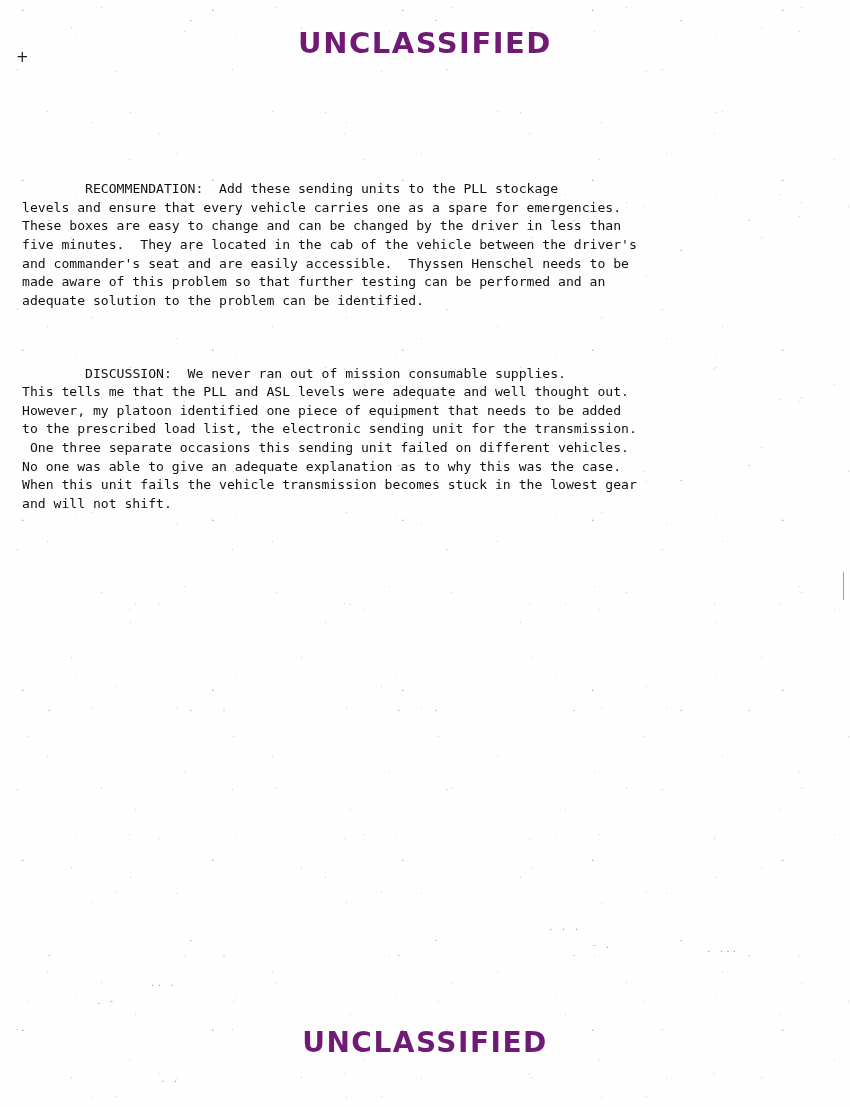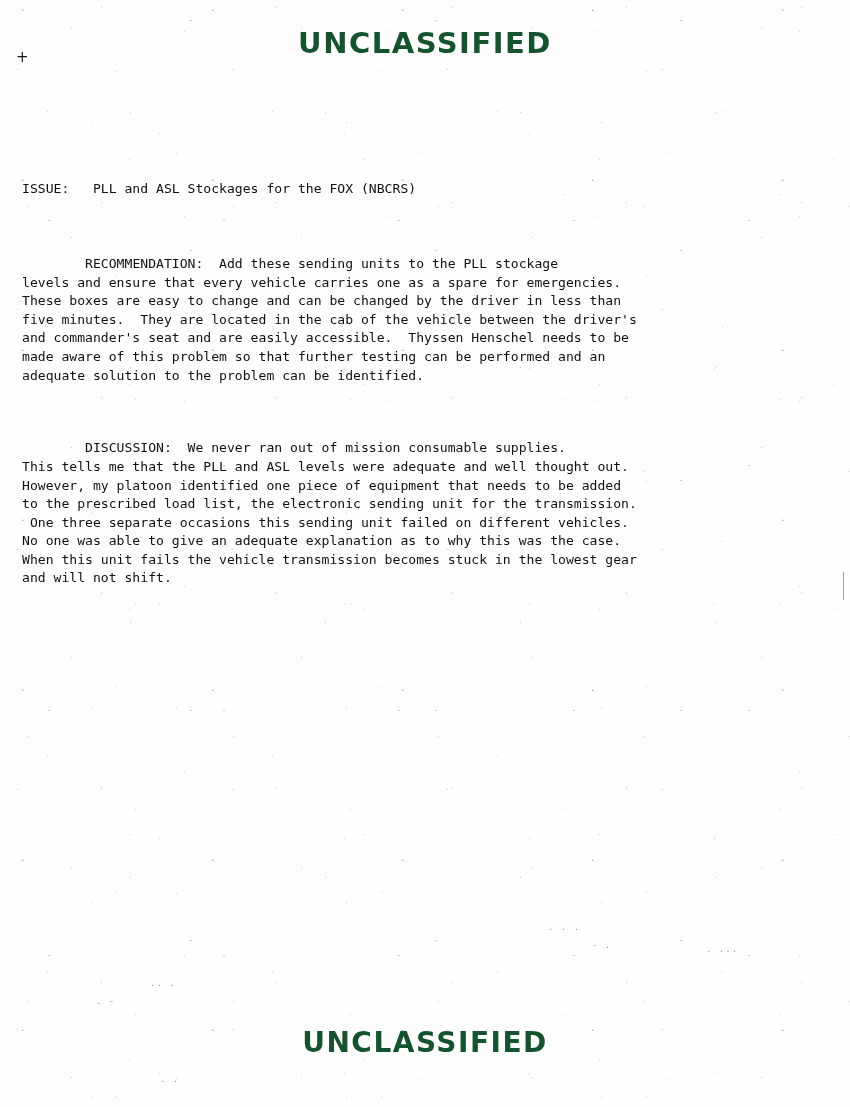--- a/index.html
+++ b/index.html
@@ -50,21 +50,21 @@
       160px 160px, 300px 280px;
   }
 
   .classification {
     position: absolute;
     width: 100%;
     text-align: center;
     font-family: "DejaVu Sans", sans-serif;
     font-weight: bold;
     letter-spacing: 1.5px;
-    color: #14532d;
+    color: #701a75;
   }
   .classification.top {
     top: 26px;
     font-size: 29px;
   }
   .classification.bottom {
     top: 1026px;
     font-size: 28px;
   }
 
@@ -118,21 +118,20 @@
 
 <div class="page">
 
   <div class="noise"></div>
 
   <div class="plus-mark">+</div>
 
   <div class="classification top">UNCLASSIFIED</div>
 
   <div class="body-block">
-    <p class="para issue">ISSUE:   PLL and ASL Stockages for the FOX (NBCRS)</p>
     <p class="para">        RECOMMENDATION:  Add these sending units to the PLL stockage
 levels and ensure that every vehicle carries one as a spare for emergencies.
 These boxes are easy to change and can be changed by the driver in less than
 five minutes.  They are located in the cab of the vehicle between the driver's
 and commander's seat and are easily accessible.  Thyssen Henschel needs to be
 made aware of this problem so that further testing can be performed and an
 adequate solution to the problem can be identified.</p>
     <p class="para">        DISCUSSION:  We never ran out of mission consumable supplies.
 This tells me that the PLL and ASL levels were adequate and well thought out.
 However, my platoon identified one piece of equipment that needs to be added

